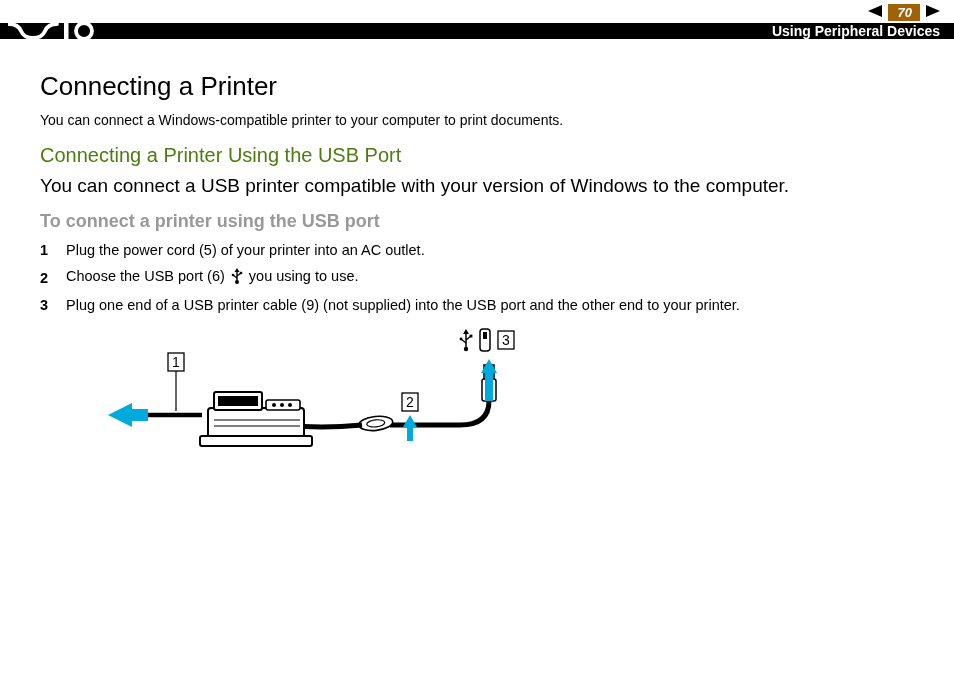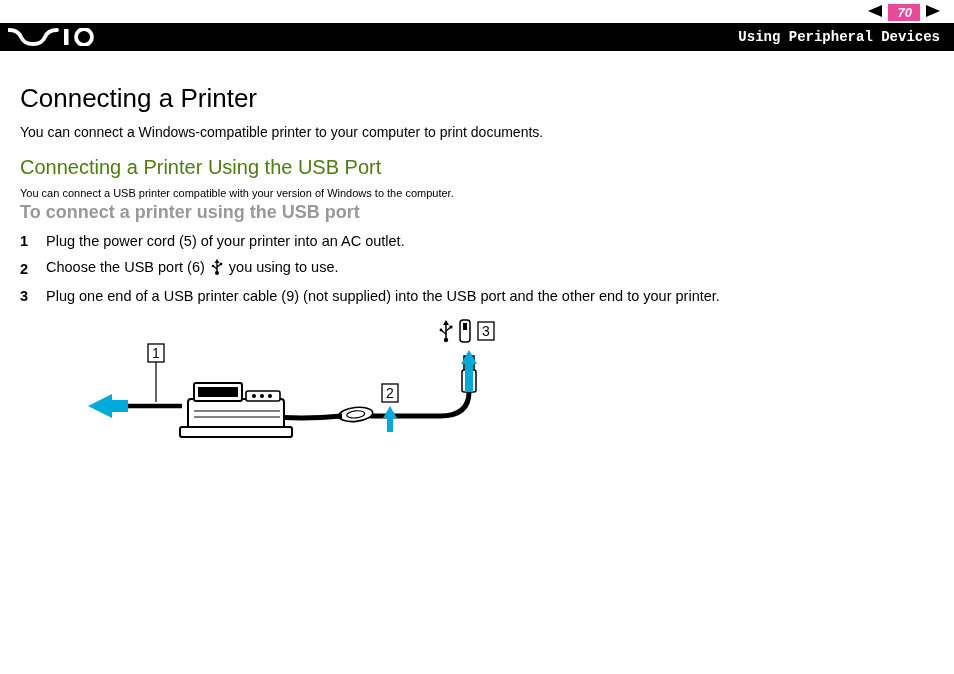--- a/index.html
+++ b/index.html
@@ -14,67 +14,66 @@
   .top-nav {
     display: flex;
     justify-content: flex-end;
     align-items: center;
     padding: 4px 14px 2px 0;
     gap: 6px;
     font-size: 13px;
   }
   .nav-arrow-left, .nav-arrow-right { display: inline-block; }
   .page-badge {
-    background: #ec4899;
+    background: #a16207;
     color: #fff;
     font-weight: bold;
     font-style: italic;
     padding: 1px 8px 1px 10px;
     font-size: 13px;
   }
   .header-bar {
     background: #000;
     color: #fff;
     display: flex;
     align-items: center;
     justify-content: space-between;
     padding: 4px 14px 4px 8px;
-    height: 28px;
-    font-family: Liberation Mono, monospace;
+    height: 16px;
   }
   .vaio-logo {
     display: flex;
     align-items: center;
     letter-spacing: -1px;
   }
   .section-label {
     font-weight: bold;
     font-size: 14px;
   }
   .content {
-    padding: 32px 40px 0 20px;
+    padding: 32px 40px 0 40px;
   }
   h1 {
     font-size: 26px;
     font-weight: normal;
     margin-bottom: 10px;
   }
   .intro {
     font-size: 14px;
     margin-bottom: 16px;
   }
   h2 {
     color: #4d7c0f;
     font-size: 20px;
     font-weight: normal;
     margin-bottom: 8px;
   }
   .sub-intro {
-    font-size: 11px;
-    margin-bottom: 3px;
+    font-size: 19px;
+    margin-bottom: 14px;
   }
   h3 {
     color: #999;
     font-size: 18px;
     font-weight: bold;
     margin-bottom: 10px;
   }
   ol.steps {
     list-style: none;
     font-size: 14.5px;

